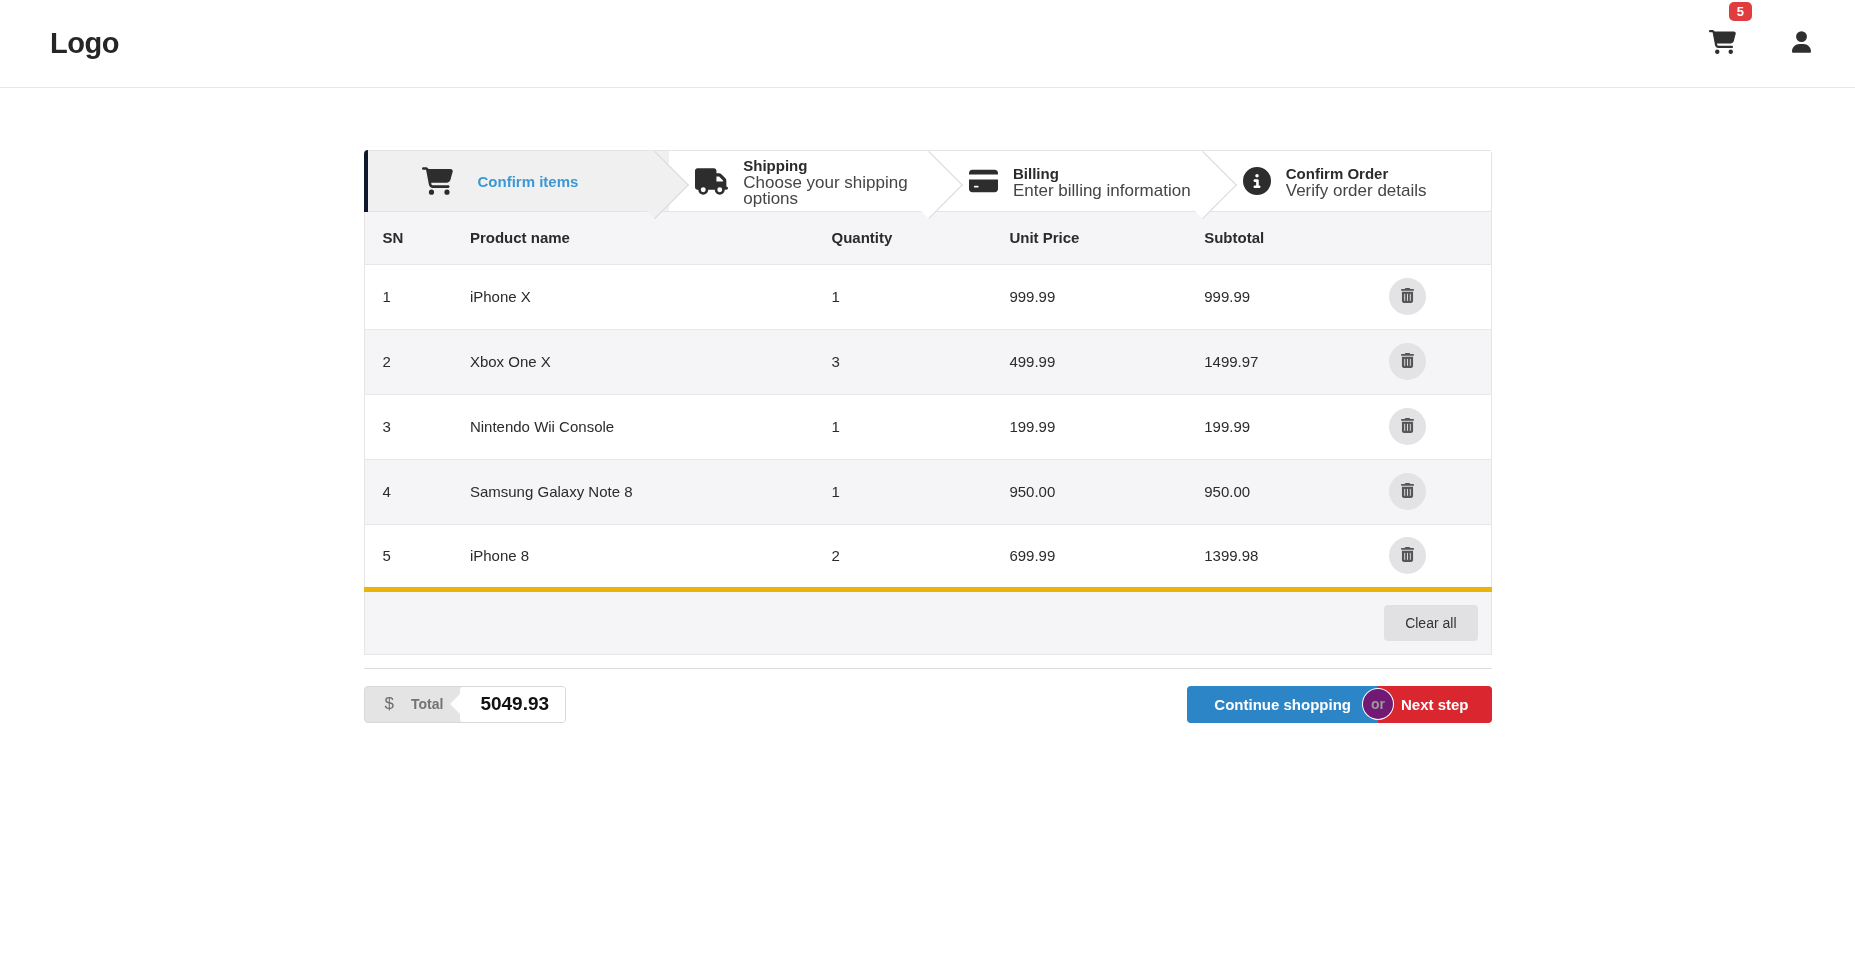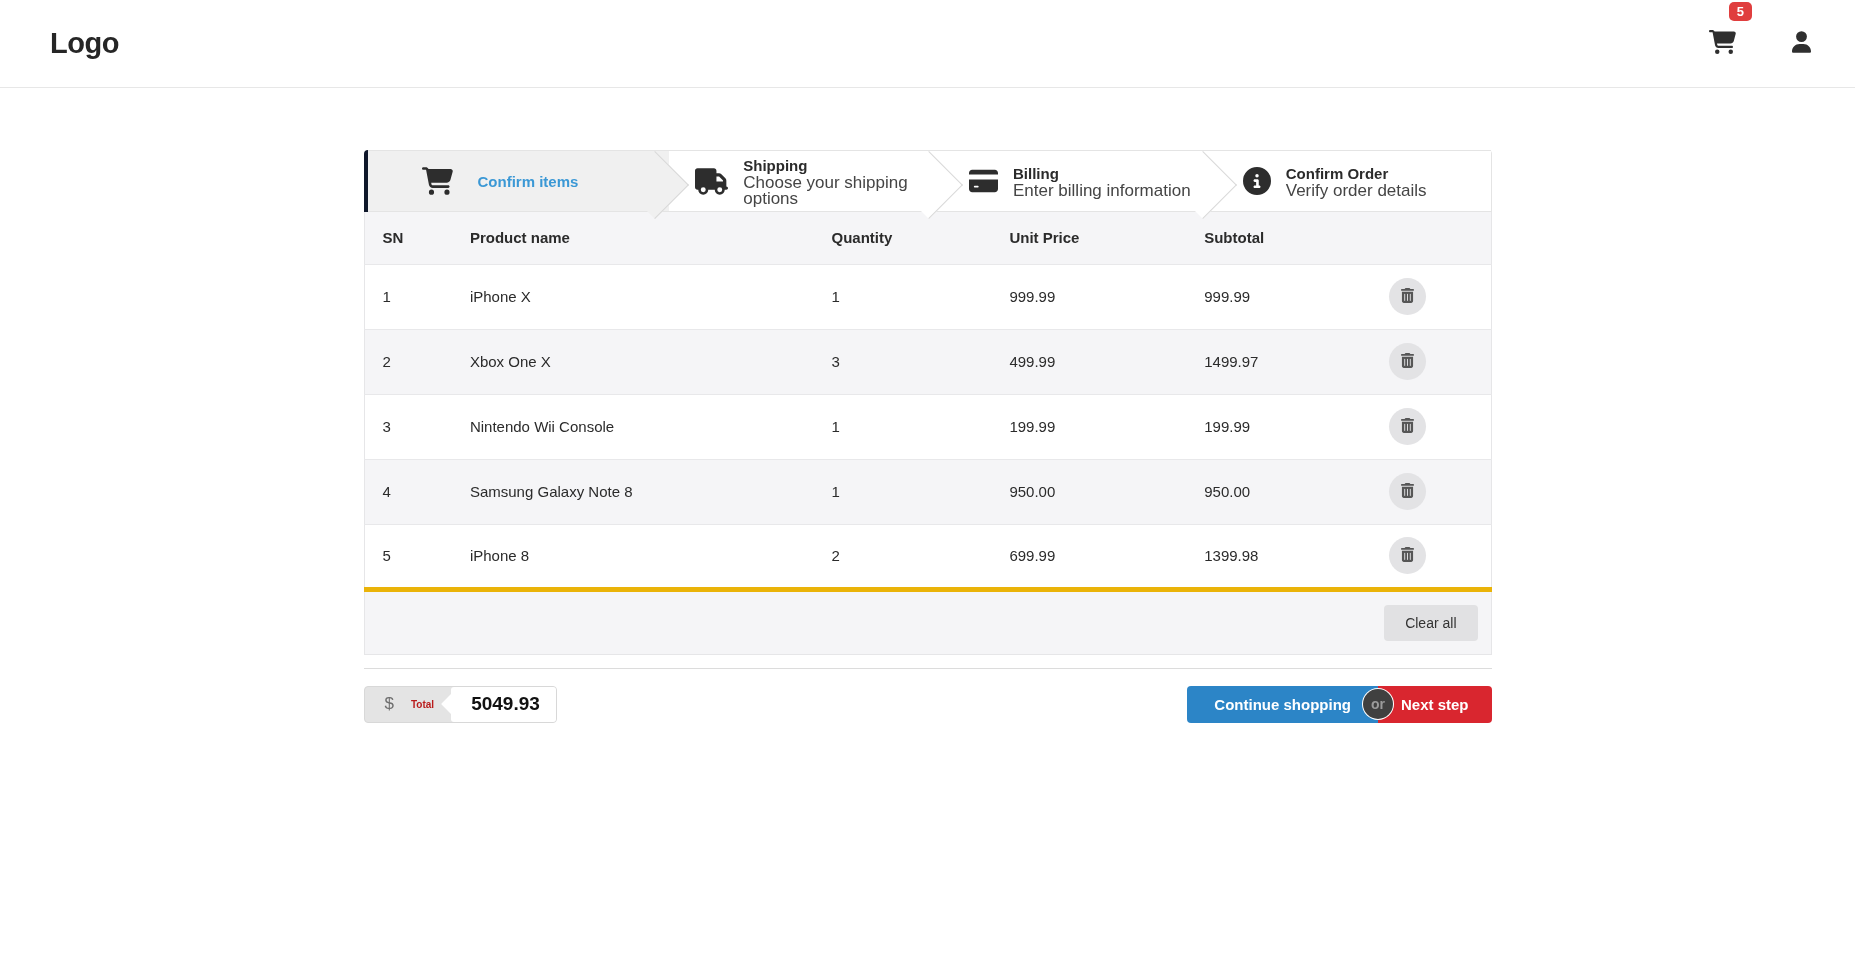--- a/index.html
+++ b/index.html
@@ -45,30 +45,30 @@
   tfoot td { background:#f5f5f7; height:65px; text-align:right; padding-right:13px; }
   .clear-btn { background:#e1e1e3; border:none; border-radius:4px; font-size:14px; color:#333; padding:10px 21px; cursor:pointer; font-family:inherit; }
 
   
   .divider { border-top:1px solid #dcdcdc; margin-top:13px; }
   .bottom-bar { margin-top:17px; display:flex; justify-content:space-between; align-items:center; }
 
   .total-widget { display:flex; align-items:stretch; height:37px; border:1px solid #d8d8d8; border-radius:4px; background:#e4e4e4; overflow:hidden; }
   .total-left { display:flex; align-items:center; padding:0 17px 0 20px; gap:17px; }
   .dollar { font-size:17px; color:#6e6e6e; }
-  .total-label { font-size:10px; font-weight:700; color:#b91c1c; }
+  .total-label { font-size:14px; font-weight:700; color:#737373; }
   .total-value-wrap { position:relative; background:#fff; display:flex; align-items:center; padding:0 16px 0 20px; border-radius:3px 0 0 3px; }
   .total-value-wrap::before { content:""; position:absolute; left:-7px; top:50%; width:14px; height:14px; background:#fff; transform:translateY(-50%) rotate(45deg); }
   .total-value { font-size:19px; font-weight:700; color:#111; position:relative; z-index:1; }
 
   .actions { display:flex; align-items:center; }
   .btn { border:none; height:37px; font-size:15px; font-weight:700; color:#fff; cursor:pointer; font-family:inherit; }
   .btn-continue { background:var(--accent-blue,#2c85c7); border-radius:4px 0 0 4px; padding:0 27px; }
   .btn-next { background:var(--accent-red,#d9262f); border-radius:0 4px 4px 0; padding:0 23px; }
-  .or-circle { width:30px; height:30px; border-radius:50%; background:#404040; box-shadow:0 0 0 1px #fff; color:#9b9b9b; font-size:14px; font-weight:700; display:flex; align-items:center; justify-content:center; margin:0 -15px; position:relative; z-index:2; }
+  .or-circle { width:30px; height:30px; border-radius:50%; background:#701a75; box-shadow:0 0 0 1px #fff; color:#9b9b9b; font-size:14px; font-weight:700; display:flex; align-items:center; justify-content:center; margin:0 -15px; position:relative; z-index:2; }
 </style>
 </head>
 <body>
 
 <div class="header">
   <div class="logo">Logo</div>
   <div class="header-icons">
     <div class="hicon">
       <span class="badge">5</span>
       <span>

